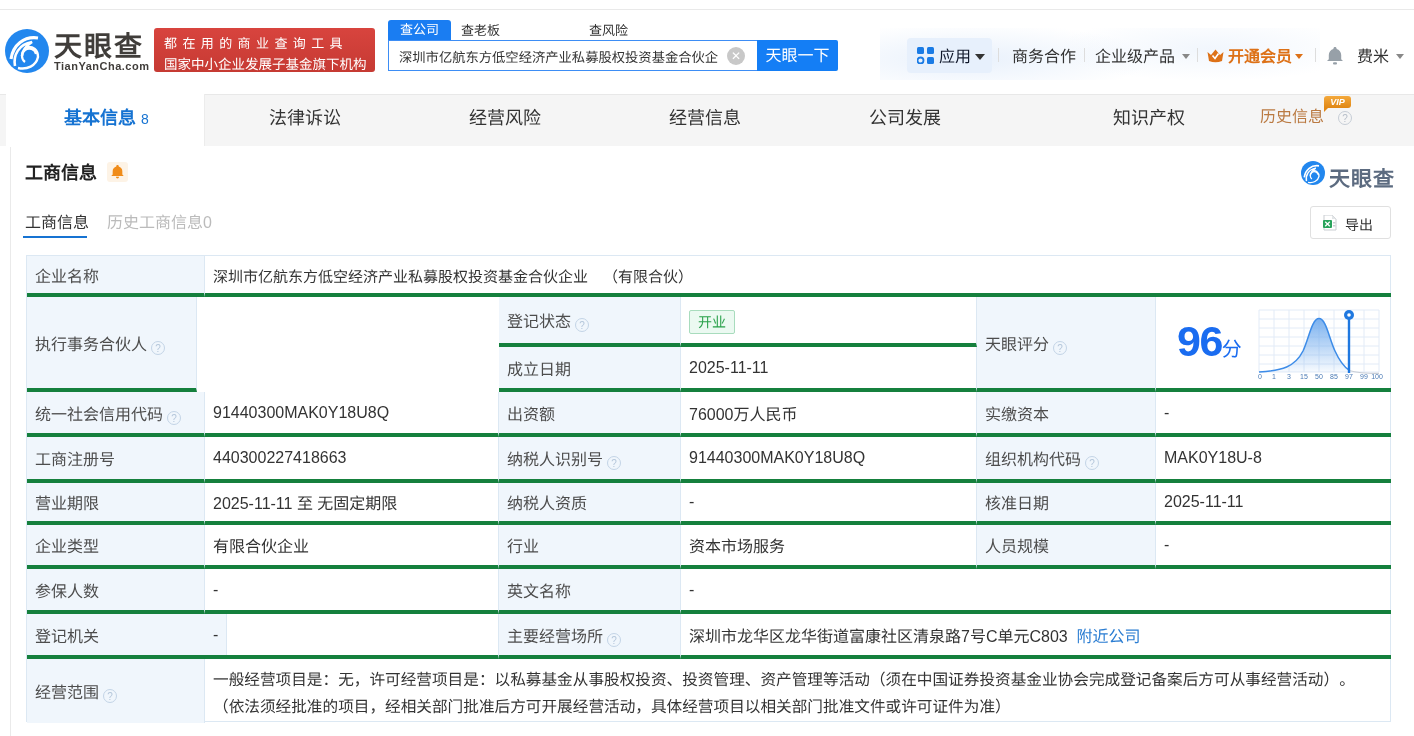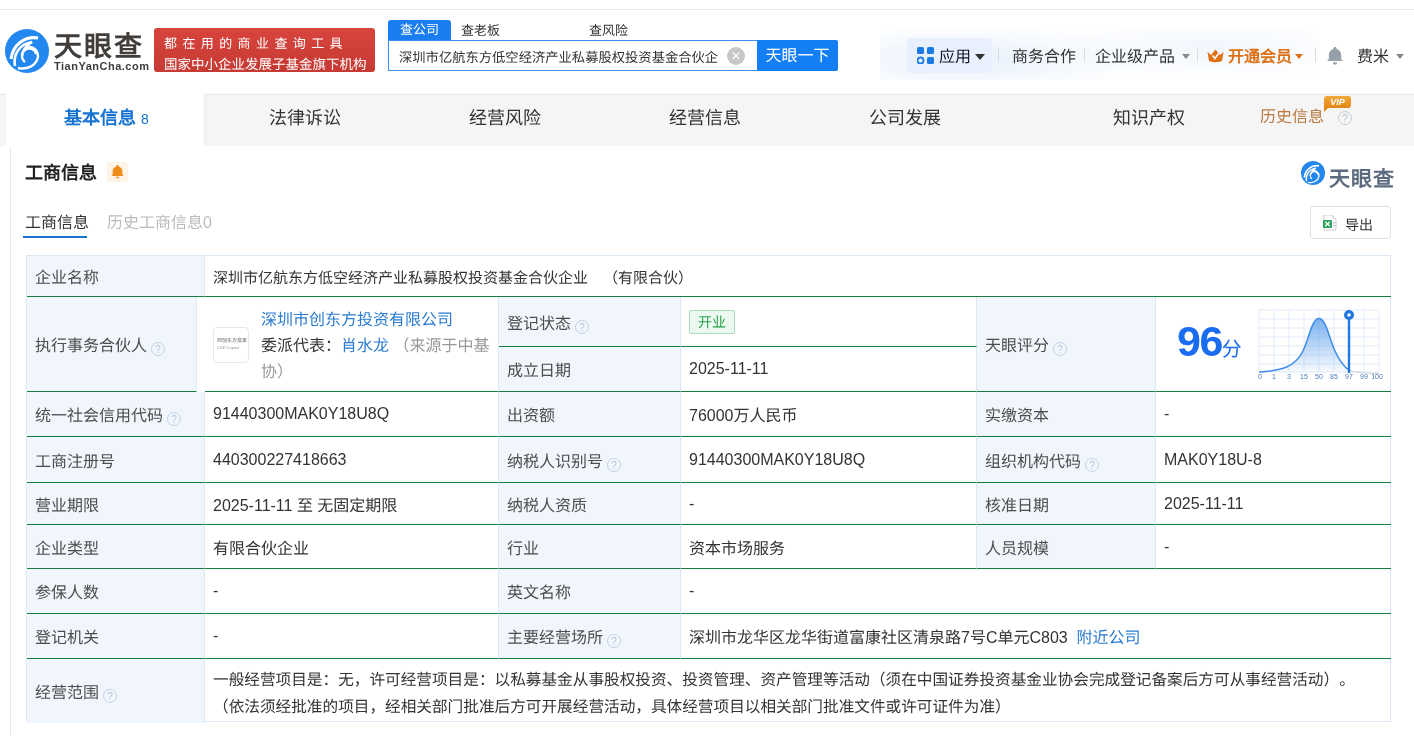--- a/index.html
+++ b/index.html
@@ -119,45 +119,36 @@
   </svg>
   <div style="position:absolute;left:34px;top:7px;font-size:14px;color:#333;">导出</div>
 </div>
 
 <style>
   #tbl { border:1px solid #dce8f3; }
   #tbl .c { position:absolute; font-size:16px; color:#333; }
   #tbl .lbl { background:#f0f6fc; color:#4d4d4d; }
   #tbl .c .in { position:absolute; left:8px; top:50%; transform:translateY(-50%); white-space:nowrap; }
   #tbl .br { border-right:1px solid #dce8f3; }
-  #tbl .bb { border-bottom:1px solid #15803d;text-decoration:underline; }
+  #tbl .bb { border-bottom:4px solid #15803d;text-decoration:underline; }
   .qm { display:inline-block; width:14px; height:14px; border-radius:50%; border:1px solid #c3d4e6; color:#b4c6da; font-size:10px; text-align:center; line-height:13px; vertical-align:-2px; margin-left:4px;}
   .lnk { color:#2b7dd2; text-decoration:none; }
 </style>
 <div id="tbl" class="abs" style="left:26px;top:255px;width:1365px;height:467px;">
 
   <div class="c lbl br bb" style="left:0;top:0;width:178px;height:41px;">
       <span class="in">企业名称</span>
     </div>
   <div class="c bb" style="left:178px;top:0;width:1186px;height:41px;">
       <span class="in" style="font-size:15px;color:#333;">深圳市亿航东方低空经济产业私募股权投资基金合伙企业　（有限合伙）</span>
     </div>
 
   <div class="c lbl br bb" style="left:0;top:41px;width:170px;height:95px;">
       <span class="in">执行事务合伙人<span class="qm">?</span></span>
     </div>
-  <div class="c br bb" style="left:178px;top:41px;width:294px;height:95px;">
-    <div style="position:absolute;left:8px;top:30px;width:36px;height:36px;border:1px solid #e8e8e8;border-radius:4px;overflow:hidden;">
-      <div style="margin:8px 3px 0;font-size:5px;color:#555;white-space:nowrap;">▨创东方资本</div>
-      <div style="margin:2px 3px 0;font-size:4px;color:#999;white-space:nowrap;">CDF-Capital</div>
-    </div>
-    <div style="position:absolute;left:56px;top:9px;font-size:16px;" class="lnk">深圳市创东方投资有限公司</div>
-    <div style="position:absolute;left:56px;top:35px;font-size:16px;color:#333;white-space:nowrap;">委派代表：<span class="lnk">肖水龙</span> <span style="color:#999;">（来源于中基</span></div>
-    <div style="position:absolute;left:56px;top:61px;font-size:16px;color:#999;">协）</div>
-  </div>
   <div class="c lbl br bb" style="left:472px;top:41px;width:182px;height:50px;">
       <span class="in">登记状态<span class="qm">?</span></span>
     </div>
   <div class="c br bb" style="left:654px;top:41px;width:296px;height:50px;">
     <div style="position:absolute;left:8px;top:13px;width:46px;height:24px;background:#ebf9f1;border:1px solid #a8dcbd;border-radius:2px;color:#2ba24c;font-size:14px;text-align:center;line-height:22px;">开业</div>
   </div>
   <div class="c lbl br bb" style="left:472px;top:91px;width:182px;height:45px;">
       <span class="in">成立日期</span>
     </div>
   <div class="c br bb" style="left:654px;top:91px;width:296px;height:45px;">
@@ -281,21 +272,21 @@
   <div class="c br bb" style="left:178px;top:313px;width:294px;height:45px;">
       <span class="in">-</span>
     </div>
   <div class="c lbl br bb" style="left:472px;top:313px;width:182px;height:45px;">
       <span class="in">英文名称</span>
     </div>
   <div class="c bb" style="left:654px;top:313px;width:710px;height:45px;">
       <span class="in">-</span>
     </div>
 
-  <div class="c lbl br bb" style="left:0;top:358px;width:178px;height:45px;">
+  <div class="c lbl br bb" style="left:0;top:358px;width:200px;height:45px;">
       <span class="in">登记机关</span>
     </div>
   <div class="c br bb" style="left:178px;top:358px;width:294px;height:45px;">
       <span class="in">-</span>
     </div>
   <div class="c lbl br bb" style="left:472px;top:358px;width:182px;height:45px;">
       <span class="in">主要经营场所<span class="qm">?</span></span>
     </div>
   <div class="c bb" style="left:654px;top:358px;width:710px;height:45px;">
       <span class="in">深圳市龙华区龙华街道富康社区清泉路7号C单元C803&nbsp;&nbsp;<span class="lnk">附近公司</span></span>

